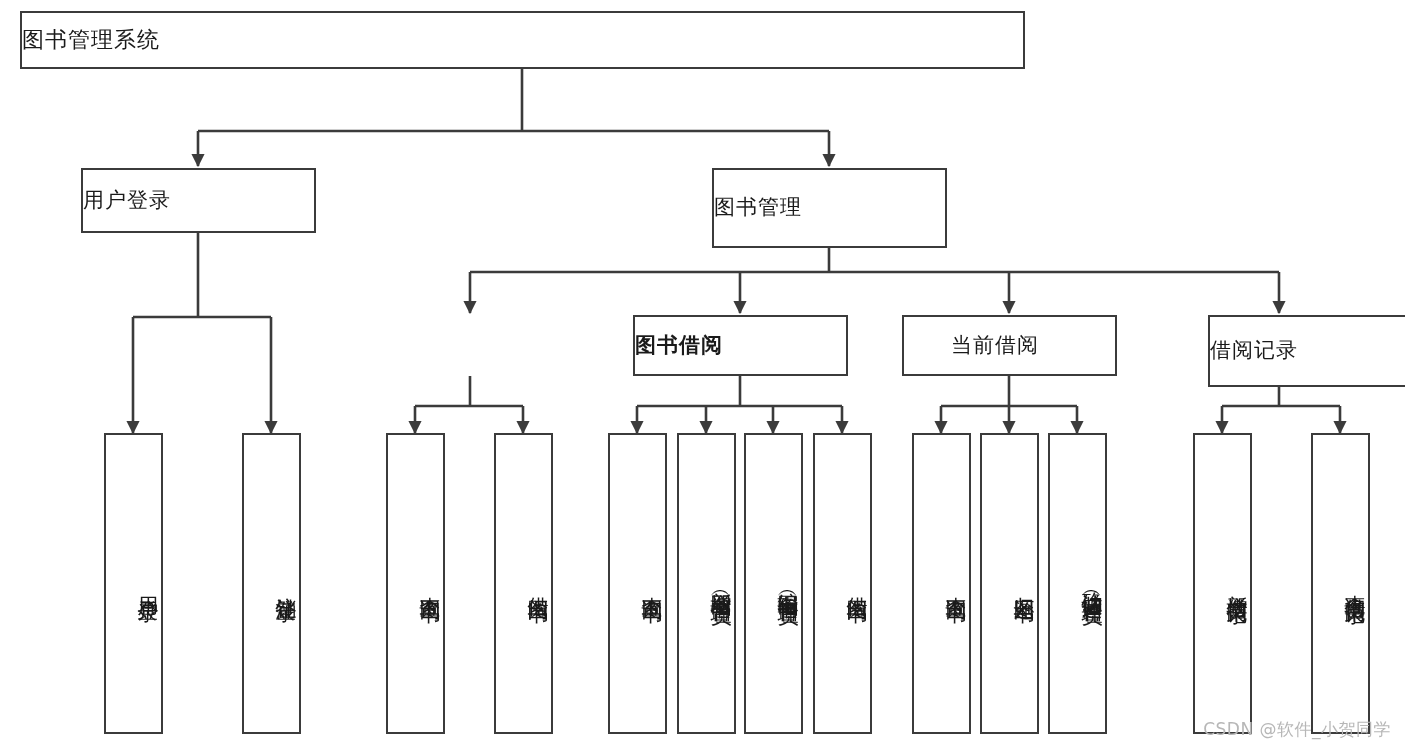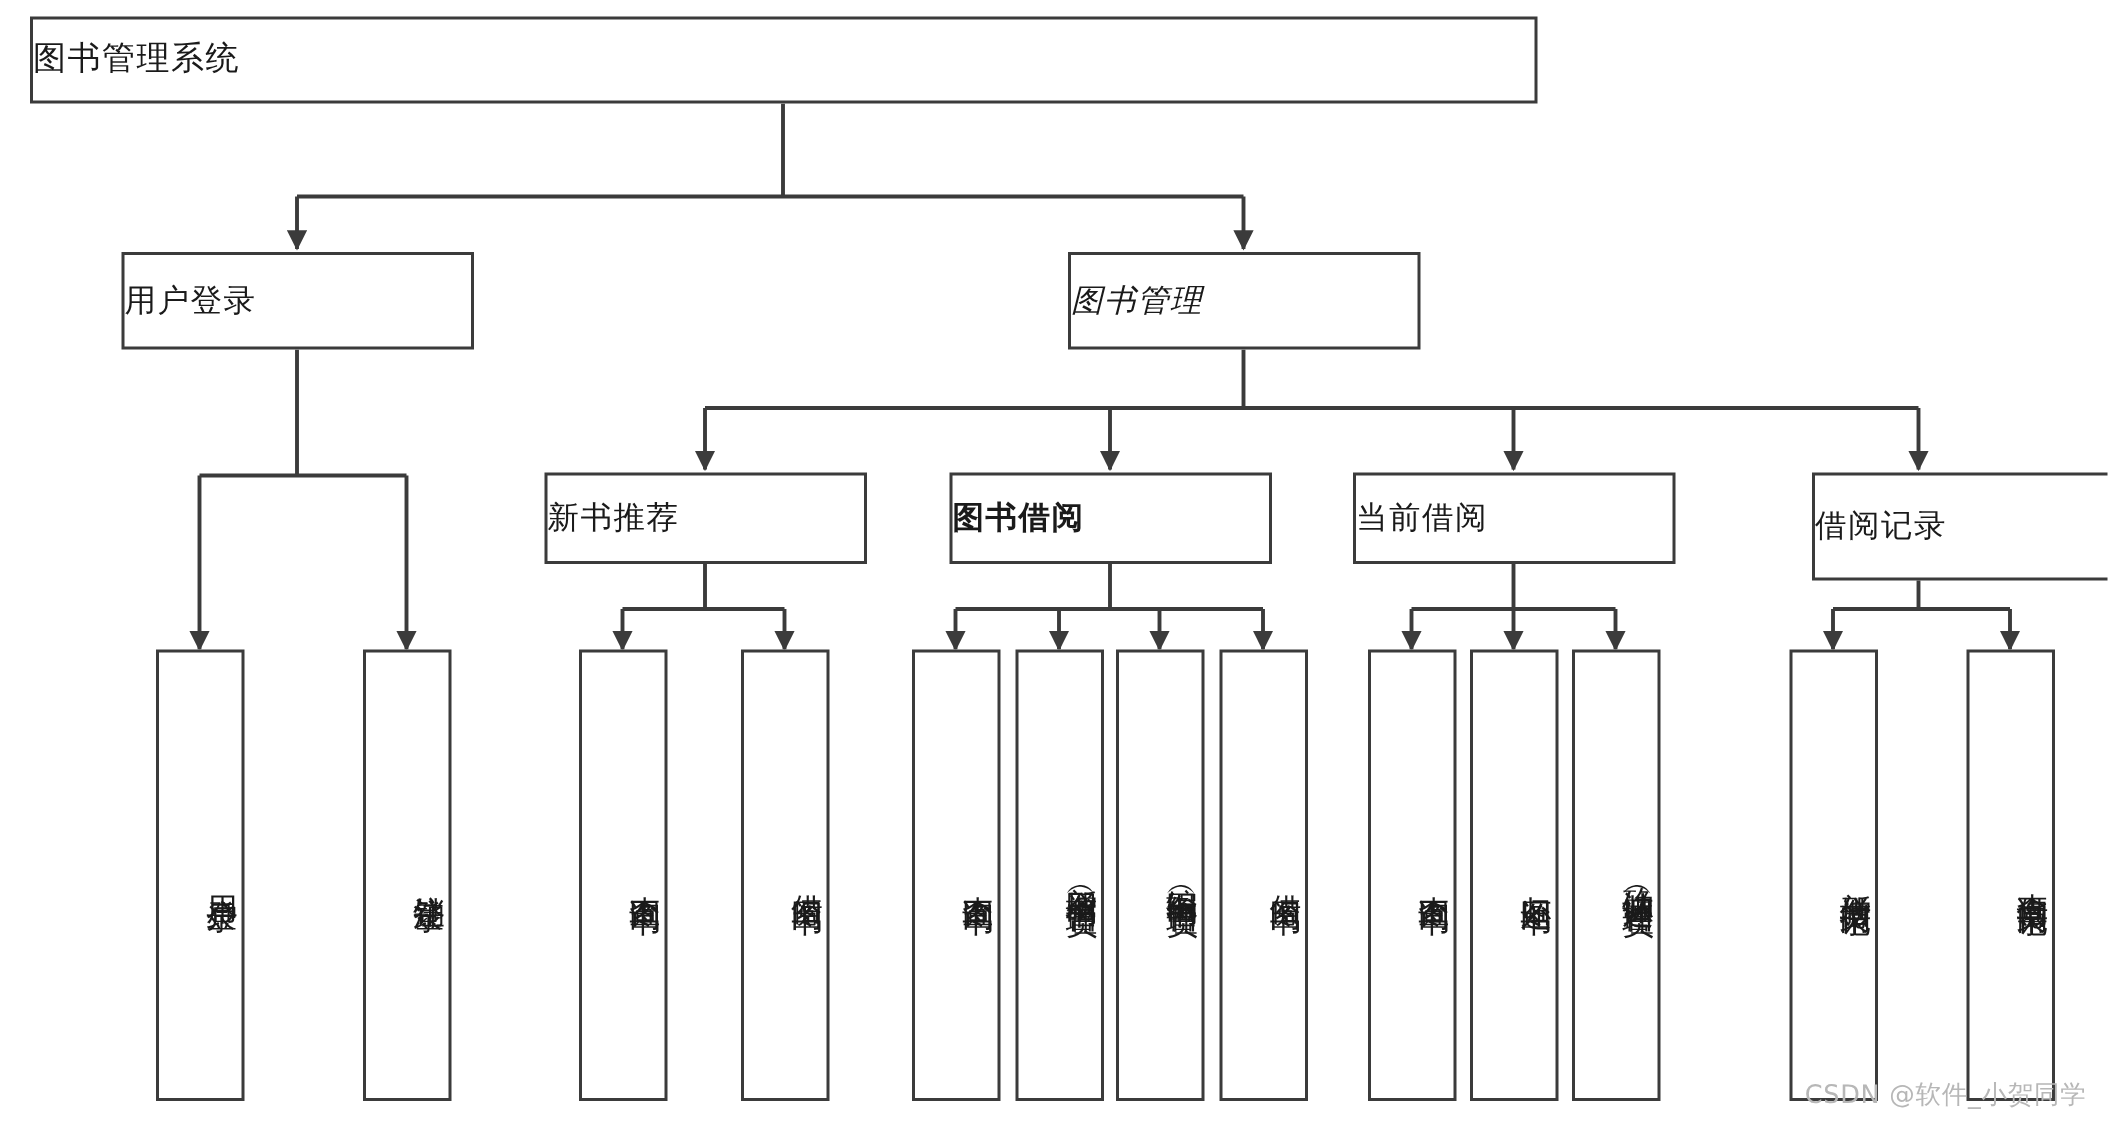--- a/index.html
+++ b/index.html
@@ -126,31 +126,28 @@
     </g>
   </svg>
 
   <div class="node h title" style="left:20px;top:11px;width:1005px;height:58px;">
     <span>图书管理系统</span>
   </div>
 
   <div class="node h" style="left:81px;top:168px;width:235px;height:65px;">
     <span>用户登录</span>
   </div>
-  <div class="node h" style="left:712px;top:168px;width:235px;height:65px;font-style:italic;">
+  <div class="node h" style="left:712px;top:168px;width:235px;height:80px;">
     <span>图书管理</span>
   </div>
 
-  <div class="node h" style="left:363px;top:315px;width:215px;height:61px;">
-    <span>新书推荐</span>
-  </div>
   <div class="node h" style="left:633px;top:315px;width:215px;height:61px;font-weight:bold;">
     <span>图书借阅</span>
   </div>
-  <div class="node h" style="left:902px;top:315px;width:215px;height:61px;">
+  <div class="node h" style="left:902px;top:315px;width:215px;height:61px;padding-left:47px;">
     <span>当前借阅</span>
   </div>
   <div class="node h" style="left:1208px;top:315px;width:215px;height:72px;">
     <span>借阅记录</span>
   </div>
 
   <div class="node leaf" style="left:104px;top:433px;width:59px;height:301px;">
     <span class="vtext">用户登录</span>
   </div>
   <div class="node leaf" style="left:242px;top:433px;width:59px;height:301px;">

